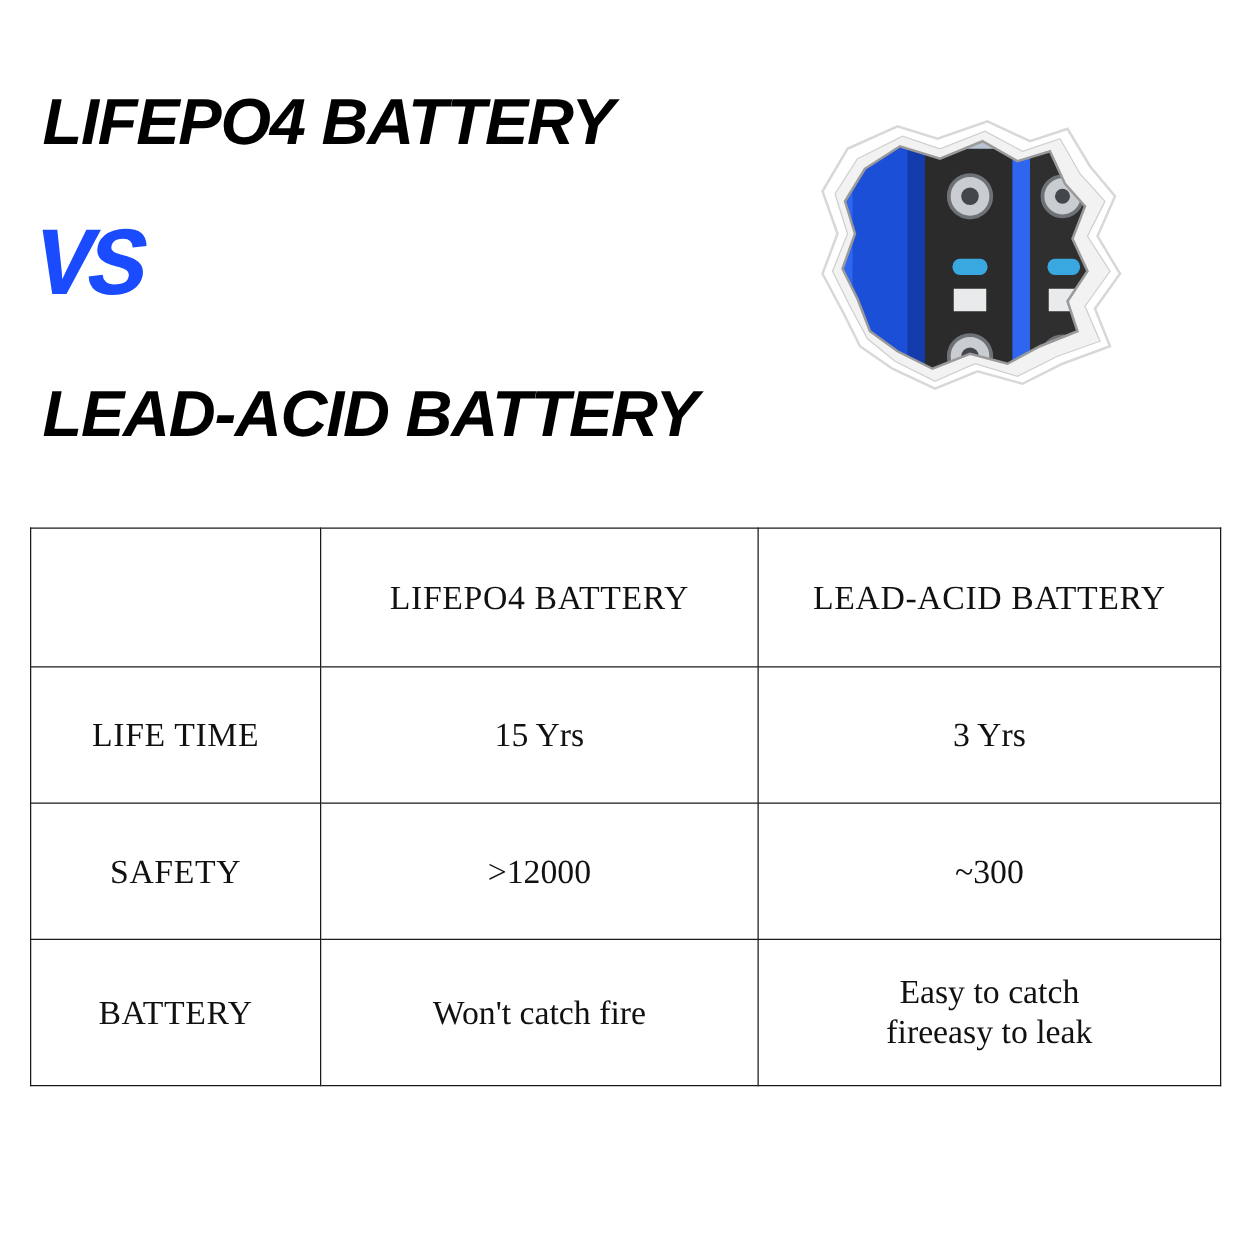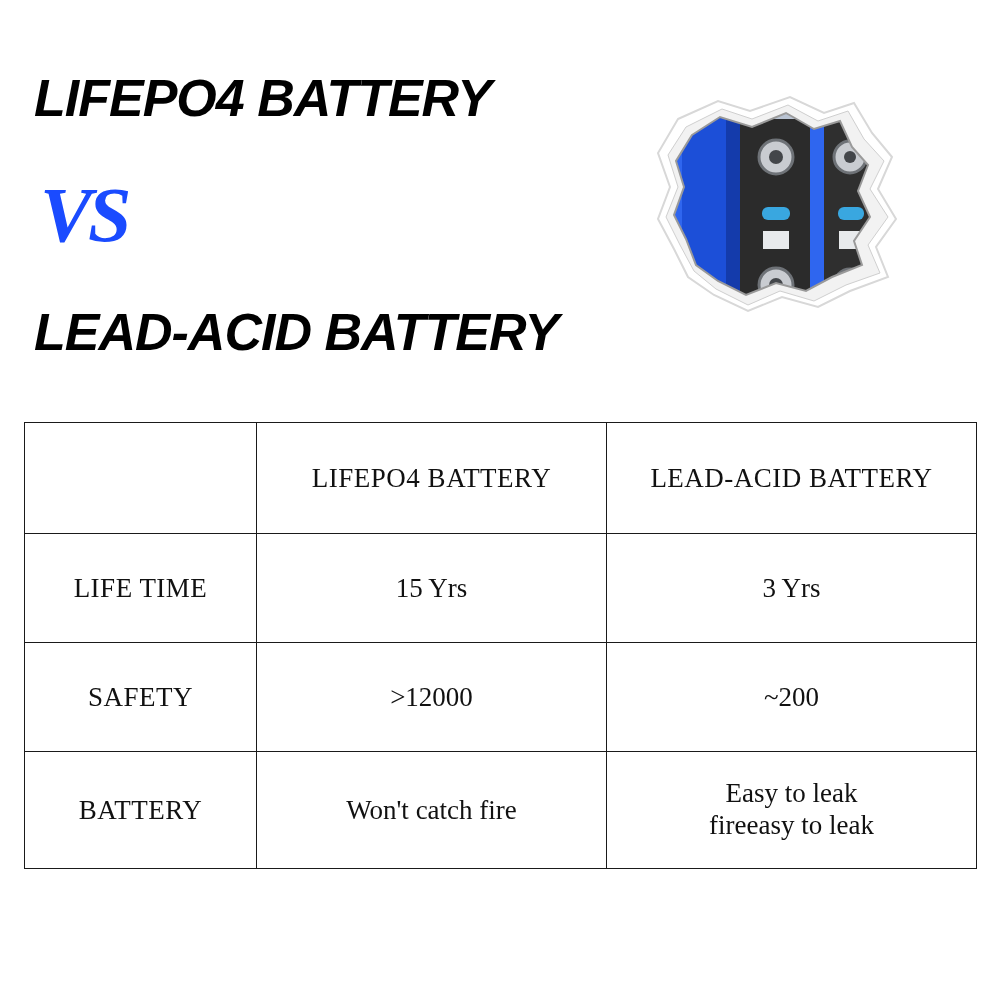--- a/index.html
+++ b/index.html
@@ -32,23 +32,23 @@
     font-weight: bold;
     font-style: italic;
     font-size: 52px;
     letter-spacing: -1px;
     color: #000000;
     white-space: nowrap;
   }
 
   .vs-mark {
     position: absolute;
-    left: 40px;
+    left: 28px;
     top: 176px;
-    font-family: Liberation Serif, serif;
+    font-family: Liberation Mono, monospace;
     font-weight: bold;
     font-style: italic;
     font-size: 78px;
     line-height: 78px;
     color: #1a4bff;
     letter-spacing: -4px;
   }
 
   .title-bottom {
     position: absolute;
@@ -214,27 +214,27 @@
 
       <tr class="data-row">
         <td class="row-label">LIFE TIME</td>
         <td class="val-lifepo">15 Yrs</td>
         <td class="val-lead">3 Yrs</td>
       </tr>
 
       <tr class="data-row">
         <td class="row-label">SAFETY</td>
         <td class="val-lifepo">&gt;12000</td>
-        <td class="val-lead">~200</td>
+        <td class="val-lead">~300</td>
       </tr>
 
 
       <tr class="data-row tall">
         <td class="row-label">BATTERY</td>
         <td class="val-lifepo">Won't catch fire</td>
         <td class="val-lead">
-          <span class="two-line">Easy to leak</span>
+          <span class="two-line">Easy to catch</span>
           <span class="two-line">fireeasy to leak</span>
         </td>
       </tr>
     </tbody>
   </table>
 </div>
 
 </body></html>

